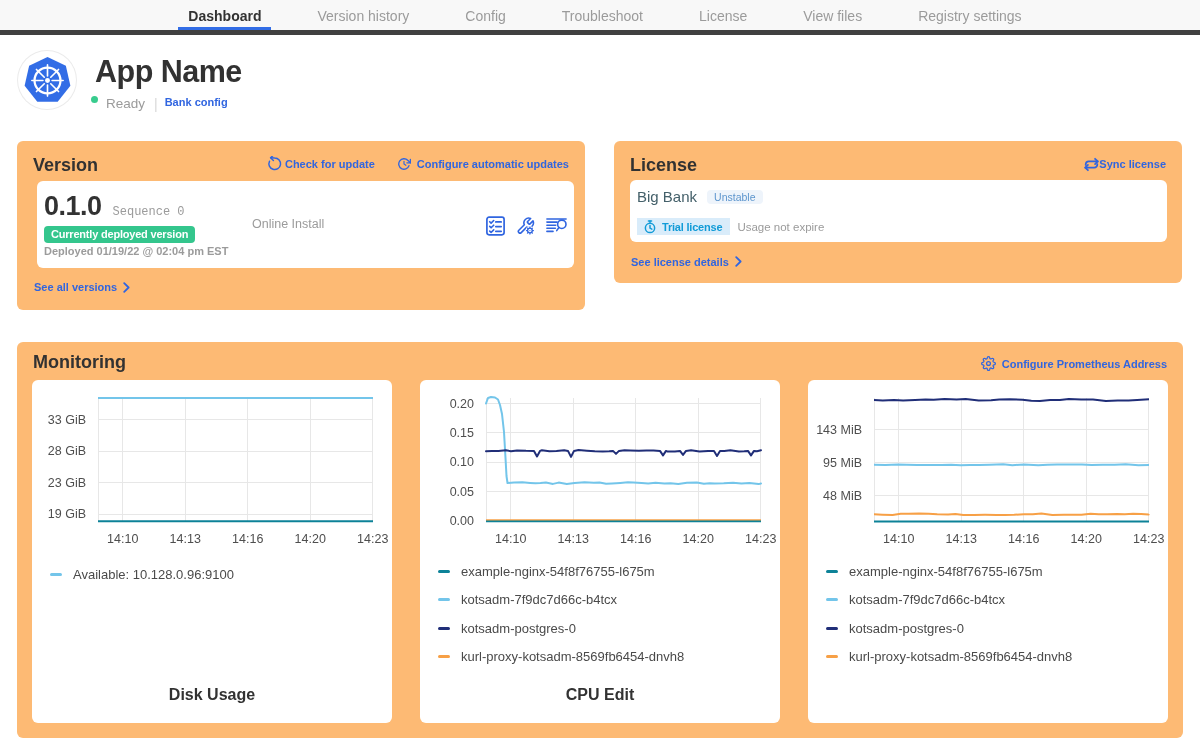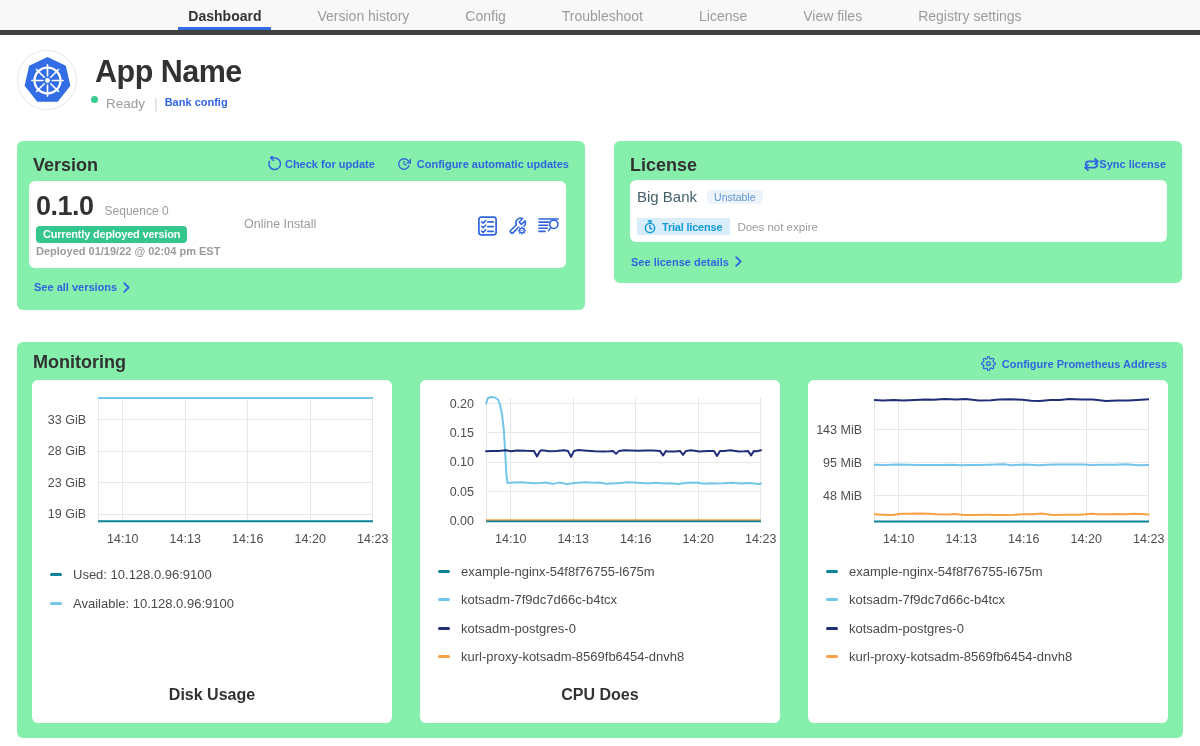--- a/index.html
+++ b/index.html
@@ -12,36 +12,36 @@
 
 .header { position:absolute; left:18px; top:51px; }
 .logo { position:absolute; left:0; top:0; width:58px; height:58px; border-radius:50%; background:#fff; box-shadow:0 0 0 1px #ebebeb; display:flex; align-items:center; justify-content:center; }
 .app-title { position:absolute; left:77px; top:3px; font-size:30.5px; line-height:35px; letter-spacing:-0.5px; font-weight:700; color:#323232; white-space:nowrap; }
 .ready-row { position:absolute; left:73px; top:45px; display:flex; align-items:flex-start; white-space:nowrap; }
 .dot { width:7px; height:7px; border-radius:50%; background:#38cc8e; margin-right:8px; }
 .ready-txt { font-size:13.5px; font-weight:400; color:#9b9b9b; }
 .sep { color:#d8d8d8; font-size:14px; margin:0 7px 0 9px; font-weight:400; }
 .link { color:#3065e0; font-weight:700; text-decoration:none; }
 
-.card { position:absolute; background:#86efac; border-radius:6px; }
+.card { position:absolute; background:#fdba74; border-radius:6px; }
 .card-title { font-size:18px; font-weight:700; color:#323232; }
 .white { background:#fff; border-radius:6px; position:absolute; }
 #versionCard { left:17px; top:141px; width:568px; height:169px; }
 #licenseCard { left:614px; top:141px; width:568px; height:142px; }
 #monitorCard { left:17px; top:342px; width:1166px; height:396px; }
 .cardHead { position:absolute; left:16px; right:16px; top:14px; display:flex; align-items:center; }
 .headLinks { margin-left:auto; display:flex; align-items:center; position:relative; top:-1.5px; }
 .hlink { display:flex; align-items:center; font-size:11px; font-weight:700; color:#3065e0; white-space:nowrap; }
 .hlink svg { margin-right:6px; }
 
-#versionCard .white { left:12px; top:40px; width:537px; height:87px; padding:10px 7px 0 7px; display:flex; }
+#versionCard .white { left:20px; top:40px; width:537px; height:87px; padding:10px 7px 0 7px; display:flex; }
 .vleft { width:208px; }
 .vnum-row { display:flex; align-items:baseline; }
 .vnum { font-size:27px; font-weight:700; color:#323232; letter-spacing:-0.5px; }
-.vseq { font-size:12px; font-weight:400; color:#9b9b9b; margin-left:11px; }
+.vseq { font-size:12px; font-weight:400; color:#9b9b9b; margin-left:11px;font-family:Liberation Mono, monospace; }
 .vbadge { display:inline-block; background:#34c68d; color:#fff; font-size:11px; font-weight:700; letter-spacing:-0.2px; border-radius:4px; padding:2.5px 7px; margin-top:3.5px; }
 .vdep { font-size:11px; font-weight:700; color:#9b9b9b; margin-top:2px; white-space:nowrap; }
 .vmid { font-size:12.5px; font-weight:400; color:#9b9b9b; margin-top:26px; }
 .vicons { position:absolute; right:7px; top:35px; display:flex; align-items:flex-start; }
 .vicons svg { margin-left:10px; }
 .seeall { position:absolute; left:17px; top:140px; font-size:11px; font-weight:700; color:#3065e0; display:flex; align-items:center; }
 .chev { margin-left:6px; }
 
 #licenseCard .white { left:16px; top:39px; width:537px; height:62px; padding:8px 12px 0 7px; }
 .lic-row1 { display:flex; align-items:center; }
@@ -188,21 +188,21 @@
         <span class="lic-name">Big Bank</span>
         <span class="lic-chan">Unstable</span>
       </div>
     <div class="lic-row2">
         <span class="lic-trial"><svg width="14" height="14" viewBox="0 0 16 16" fill="none" stroke="#119bd7" stroke-width="1.7" stroke-linecap="round">
             <circle cx="8" cy="9.1" r="5.3"></circle>
             <line x1="8" y1="1.1" x2="8" y2="2.7"></line>
             <line x1="6.2" y1="1.1" x2="9.8" y2="1.1"></line>
             <polyline points="8 6.4 8 9.3 10.1 10.4"></polyline>
           </svg>Trial license</span>
-        <span class="lic-exp">Does not expire</span>
+        <span class="lic-exp">Usage not expire</span>
       </div>
   </div>
   <div class="seelic">See license details <svg class="chev" width="7" height="11" viewBox="0 0 7 11" fill="none" stroke="#3065e0" stroke-width="1.8" stroke-linecap="round" stroke-linejoin="round">
         <polyline points="1.2 1.2 5.6 5.5 1.2 9.8"></polyline>
       </svg></div>
 </div>
 
 <div class="card" id="monitorCard">
   <div class="cardHead" style="top:10px;">
     <span class="card-title">Monitoring</span>
@@ -233,24 +233,20 @@
         <text x="54" y="138.3" text-anchor="end" class="ax">19 GiB</text>
         <text x="90.7" y="163" text-anchor="middle" class="ax">14:10</text>
         <text x="153.2" y="163" text-anchor="middle" class="ax">14:13</text>
         <text x="215.7" y="163" text-anchor="middle" class="ax">14:16</text>
         <text x="278.2" y="163" text-anchor="middle" class="ax">14:20</text>
         <text x="340.7" y="163" text-anchor="middle" class="ax">14:23</text>
         <path d="M66 18 L341 18" fill="none" stroke="#73c5ea" stroke-width="2"></path>
         <path d="M66 141.3 L341 141.3" fill="none" stroke="#0d8298" stroke-width="2"></path>
       </svg>
     <div class="legend">
-      <div class="legrow">
-          <span class="legdash" style="background:#0d8298"></span>
-          <span class="legtxt">Used: 10.128.0.96:9100</span>
-        </div>
       <div class="legrow">
           <span class="legdash" style="background:#73c5ea"></span>
           <span class="legtxt">Available: 10.128.0.96:9100</span>
         </div>
     </div>
     <div class="chartTitle">Disk Usage</div>
   </div>
   <div class="chartCard" style="left:403px;" id="cpuCard">
       <svg class="chart" width="360" height="170" viewBox="0 0 360 170">
         <g stroke="#e7e7e7" stroke-width="1" shape-rendering="crispEdges">
@@ -292,21 +288,21 @@
         </div>
       <div class="legrow">
           <span class="legdash" style="background:#202e78"></span>
           <span class="legtxt">kotsadm-postgres-0</span>
         </div>
       <div class="legrow">
           <span class="legdash" style="background:#f7a046"></span>
           <span class="legtxt">kurl-proxy-kotsadm-8569fb6454-dnvh8</span>
         </div>
     </div>
-    <div class="chartTitle">CPU Does</div>
+    <div class="chartTitle">CPU Edit</div>
   </div>
   <div class="chartCard" style="left:791px;" id="memCard">
       <svg class="chart" width="360" height="170" viewBox="0 0 360 170">
         <g stroke="#e7e7e7" stroke-width="1" shape-rendering="crispEdges">
           <line x1="66.0" y1="49.3" x2="341.0" y2="49.3"></line>
           <line x1="66.0" y1="82.6" x2="341.0" y2="82.6"></line>
           <line x1="66.0" y1="115.6" x2="341.0" y2="115.6"></line>
           <line x1="66.0" y1="17.6" x2="66.0" y2="141.8"></line>
           <line x1="90.7" y1="17.6" x2="90.7" y2="141.8"></line>
           <line x1="153.2" y1="17.6" x2="153.2" y2="141.8"></line>

